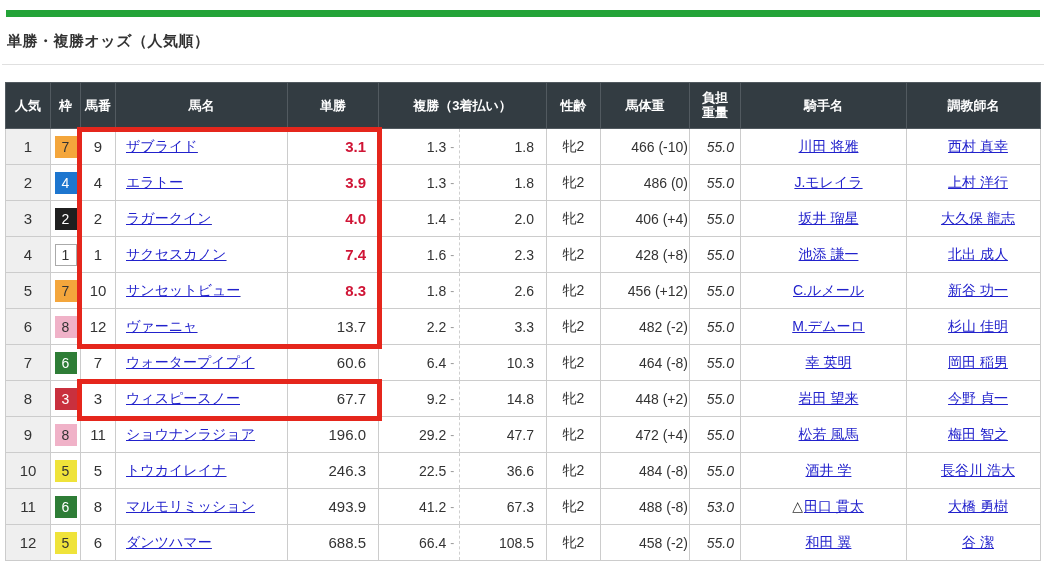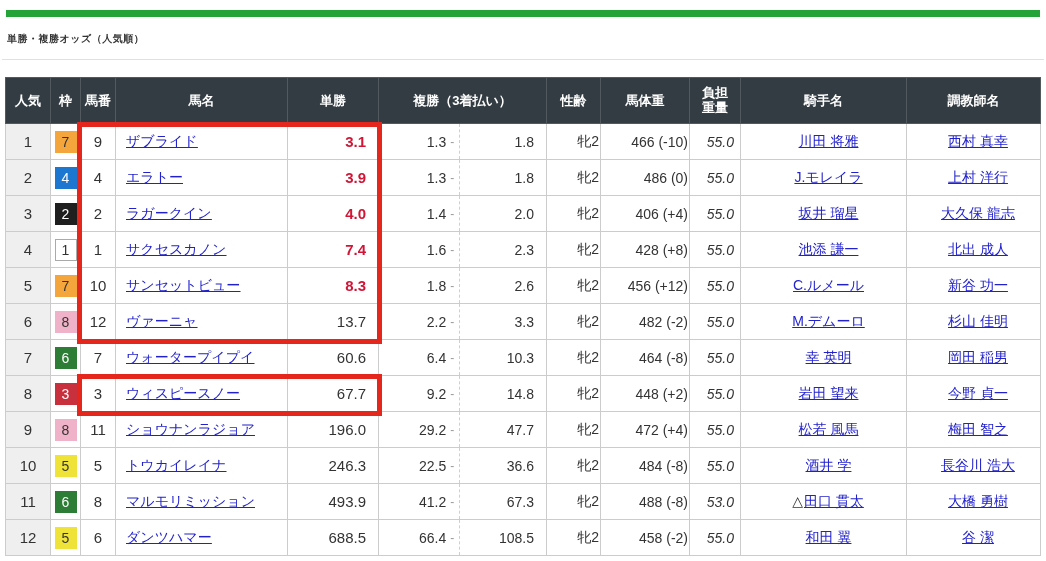--- a/index.html
+++ b/index.html
@@ -10,21 +10,21 @@
     --hl:#e5261c;
   }
   *{box-sizing:border-box;}
   html,body{margin:0;padding:0;}
   body{
     width:1046px;height:561px;background:#ffffff;
     font-family:"Liberation Sans","DejaVu Sans",sans-serif;
     color:#333;overflow:hidden;
   }
   .accent-bar{height:7px;background:var(--green);margin:10px 6px 0 6px;}
-  .page-title{font-size:10px;font-weight:bold;color:#333;margin:15px 0 0 7px;letter-spacing:.5px;}
+  .page-title{font-size:15px;font-weight:bold;color:#333;margin:15px 0 0 7px;letter-spacing:.5px;}
   .rule{border:none;border-top:1px solid #e0e0e0;margin:13px 2px 17px 2px;}
   .table-wrap{position:relative;margin-left:5px;width:872px;}
   table.odds{border-collapse:collapse;table-layout:fixed;width:1035px;}
   th,td{border:1px solid #cccccc;overflow:hidden;white-space:nowrap;}
   thead th{
     background:var(--header-bg);color:#ffffff;font-size:13px;font-weight:bold;
     height:46px;border-color:#525a60;text-align:center;vertical-align:middle;
   }
   thead th.two-line{white-space:pre-line;line-height:1.15;}
   tbody td{height:36px;font-size:14px;vertical-align:middle;background:#ffffff;}
@@ -37,21 +37,21 @@
   td.c-num{text-align:center;font-size:15px;}
   td.c-horse{text-align:left;padding-left:10px;text-decoration:underline;}
   td.c-win{text-align:right;padding-right:12px;font-size:15px;}
   td.c-win .hot{color:var(--red);font-weight:bold;}
   td.c-place{padding:0;}
   .place{display:flex;height:100%;align-items:stretch;}
   .place .lo{flex:1;display:flex;align-items:center;justify-content:flex-end;padding-right:5px;}
   .place .lo .dash{color:#999;margin-left:4px;font-size:12px;}
   .place .hi{width:52%;display:flex;align-items:center;justify-content:flex-end;
     padding-right:12px;border-left:1px dashed #cfcfcf;}
-  td.c-sex{text-align:right;}
+  td.c-sex{text-align:center;}
   td.c-weight{text-align:right;padding-left:10px;}
   td.c-impost{text-align:right;padding-right:6px;font-style:italic;}
   td.c-jockey,td.c-trainer{text-align:center;padding-left:10px;}
   a.cell-link{color:var(--link);text-decoration:underline;cursor:pointer;}
   .jk-mark{color:#333;margin-right:1px;}
   .hl-box{
     position:absolute;left:72px;width:305px;
     border:5px solid var(--hl);pointer-events:none;z-index:5;
   }
 </style>

